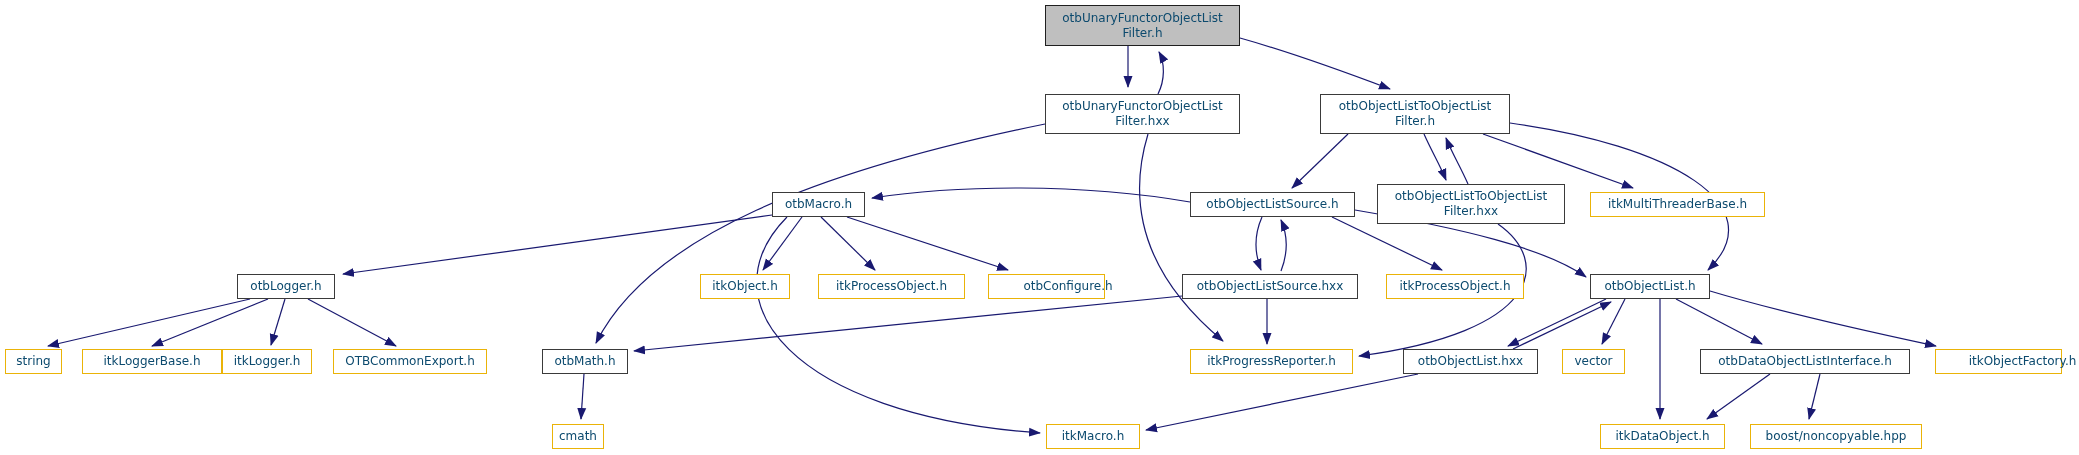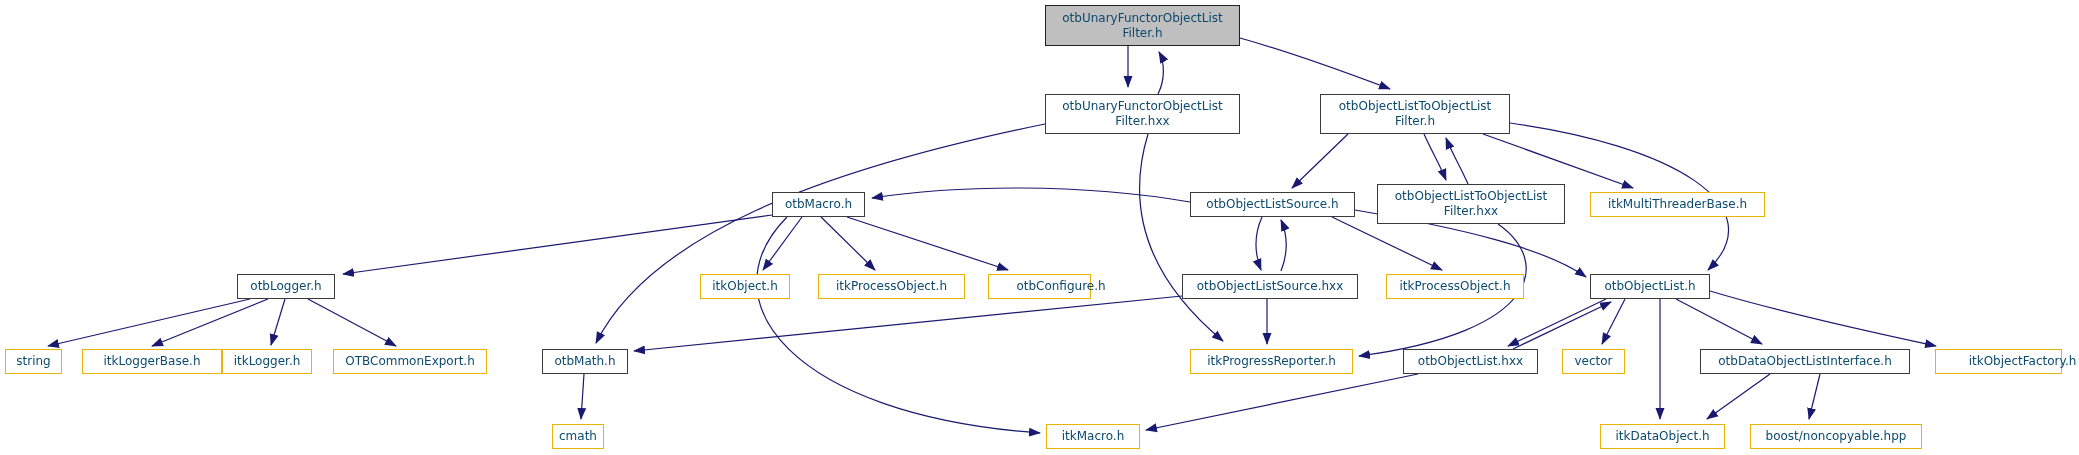--- a/index.html
+++ b/index.html
@@ -91,21 +91,21 @@
     </div>
     <div class="node internal" style="left: 237px; top: 274px; width: 98px; height: 25px;">
       <span class="lbl">otbLogger.h</span>
     </div>
     <div class="node external" style="left: 700px; top: 274px; width: 90px; height: 25px;">
       <span class="lbl">itkObject.h</span>
     </div>
     <div class="node external" style="left: 818px; top: 274px; width: 147px; height: 25px;">
       <span class="lbl">itkProcessObject.h</span>
     </div>
-    <div class="node external" style="left: 988px; top: 274px; width: 103px; height: 25px; padding-left: 43px;">
+    <div class="node external" style="left: 988px; top: 274px; width: 117px; height: 25px; padding-left: 43px;">
       <span class="lbl">otbConfigure.h</span>
     </div>
     <div class="node internal" style="left: 1182px; top: 274px; width: 176px; height: 25px;">
       <span class="lbl">otbObjectListSource.hxx</span>
     </div>
     <div class="node external" style="left: 1386px; top: 274px; width: 138px; height: 25px;">
       <span class="lbl">itkProcessObject.h</span>
     </div>
     <div class="node internal" style="left: 1590px; top: 274px; width: 120px; height: 25px;">
       <span class="lbl">otbObjectList.h</span>

